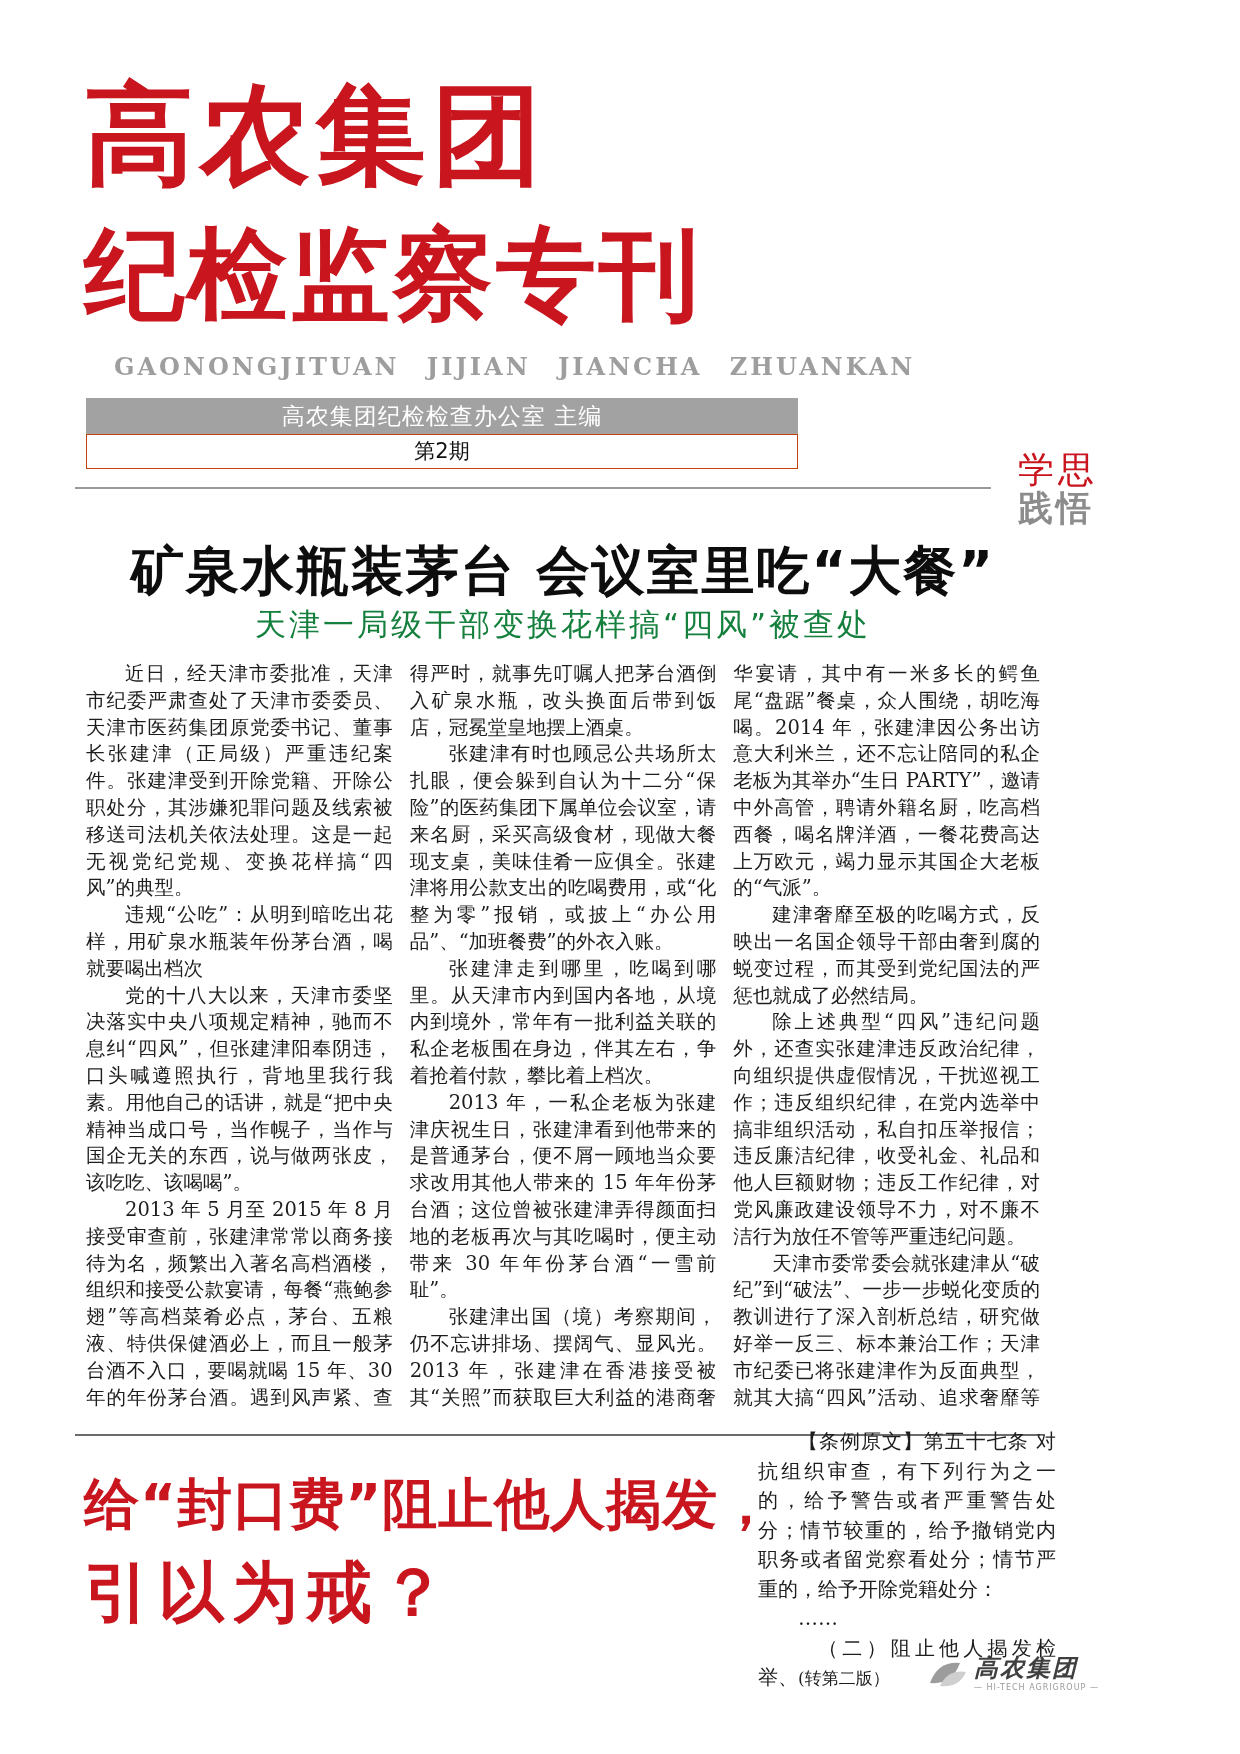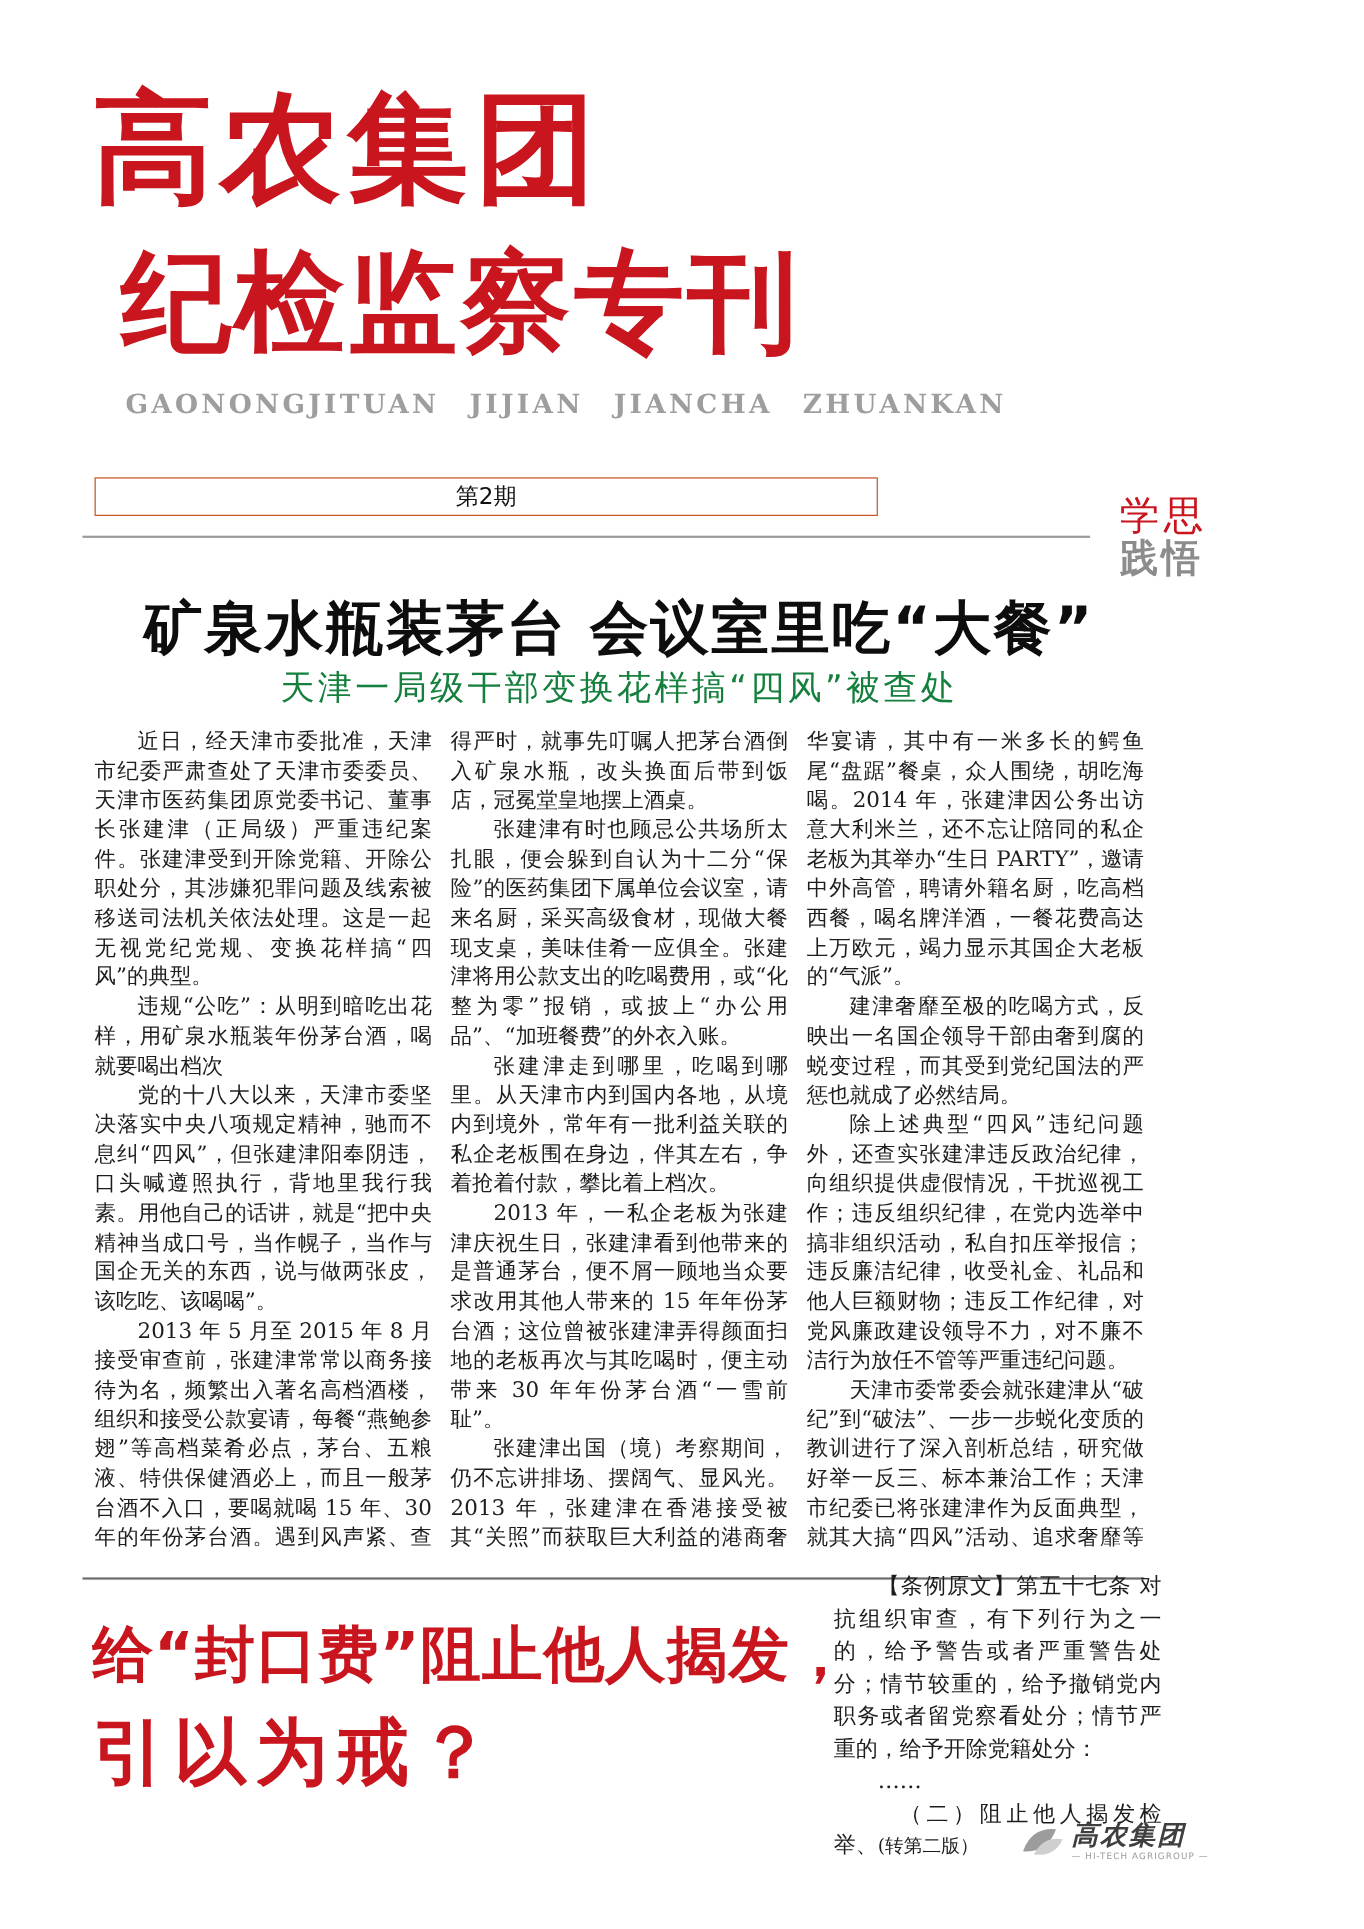--- a/index.html
+++ b/index.html
@@ -11,21 +11,21 @@
   .mh-l1 {
     position:absolute; left:84px; top:78px;
     font-family:"DejaVu Sans","Liberation Sans",sans-serif;
     font-weight:900; font-size:110px; line-height:1.05;
     color:#c8151e; letter-spacing:6px; white-space:nowrap;
   }
   .mh-l2 {
     position:absolute; left:84px; top:222px;
     font-family:"DejaVu Sans","Liberation Sans",sans-serif;
     font-weight:900; font-size:100px; line-height:1.05;
-    color:#c8151e; letter-spacing:3px; white-space:nowrap;margin-left:26px;
+    color:#c8151e; letter-spacing:3px; white-space:nowrap;
   }
   .mh-pinyin {
     position:absolute; left:114px; top:352px;
     font-family:"DejaVu Serif","Liberation Serif",serif;
     font-weight:bold; font-size:24px; color:#9e9e9e;
     letter-spacing:3px; word-spacing:16px; white-space:nowrap;
   }
   .mh-editor {
     position:absolute; left:86px; top:398px; width:712px; height:36px;
     background:#a2a2a2; color:#ffffff; text-align:center; line-height:37px;
@@ -100,20 +100,21 @@
   }
 </style>
 </head>
 <body>
 
 <div class="page">
 
   <div class="mh-l1">高农集团</div>
   <div class="mh-l2">纪检监察专刊</div>
   <div class="mh-pinyin">GAONONGJITUAN JIJIAN JIANCHA ZHUANKAN</div>
+  <div class="mh-editor">高农集团纪检检查办公室 主编</div>
   <div class="mh-issue">第2期</div>
 
   <div class="tag">
     <span class="tag-red">学思</span>
     <span class="tag-gray">践悟</span>
   </div>
   <div class="rule-top"></div>
 
   <h2 class="headline">矿泉水瓶装茅台 会议室里吃“大餐”</h2>
   <h3 class="subtitle">天津一局级干部变换花样搞“四风”被查处</h3>

